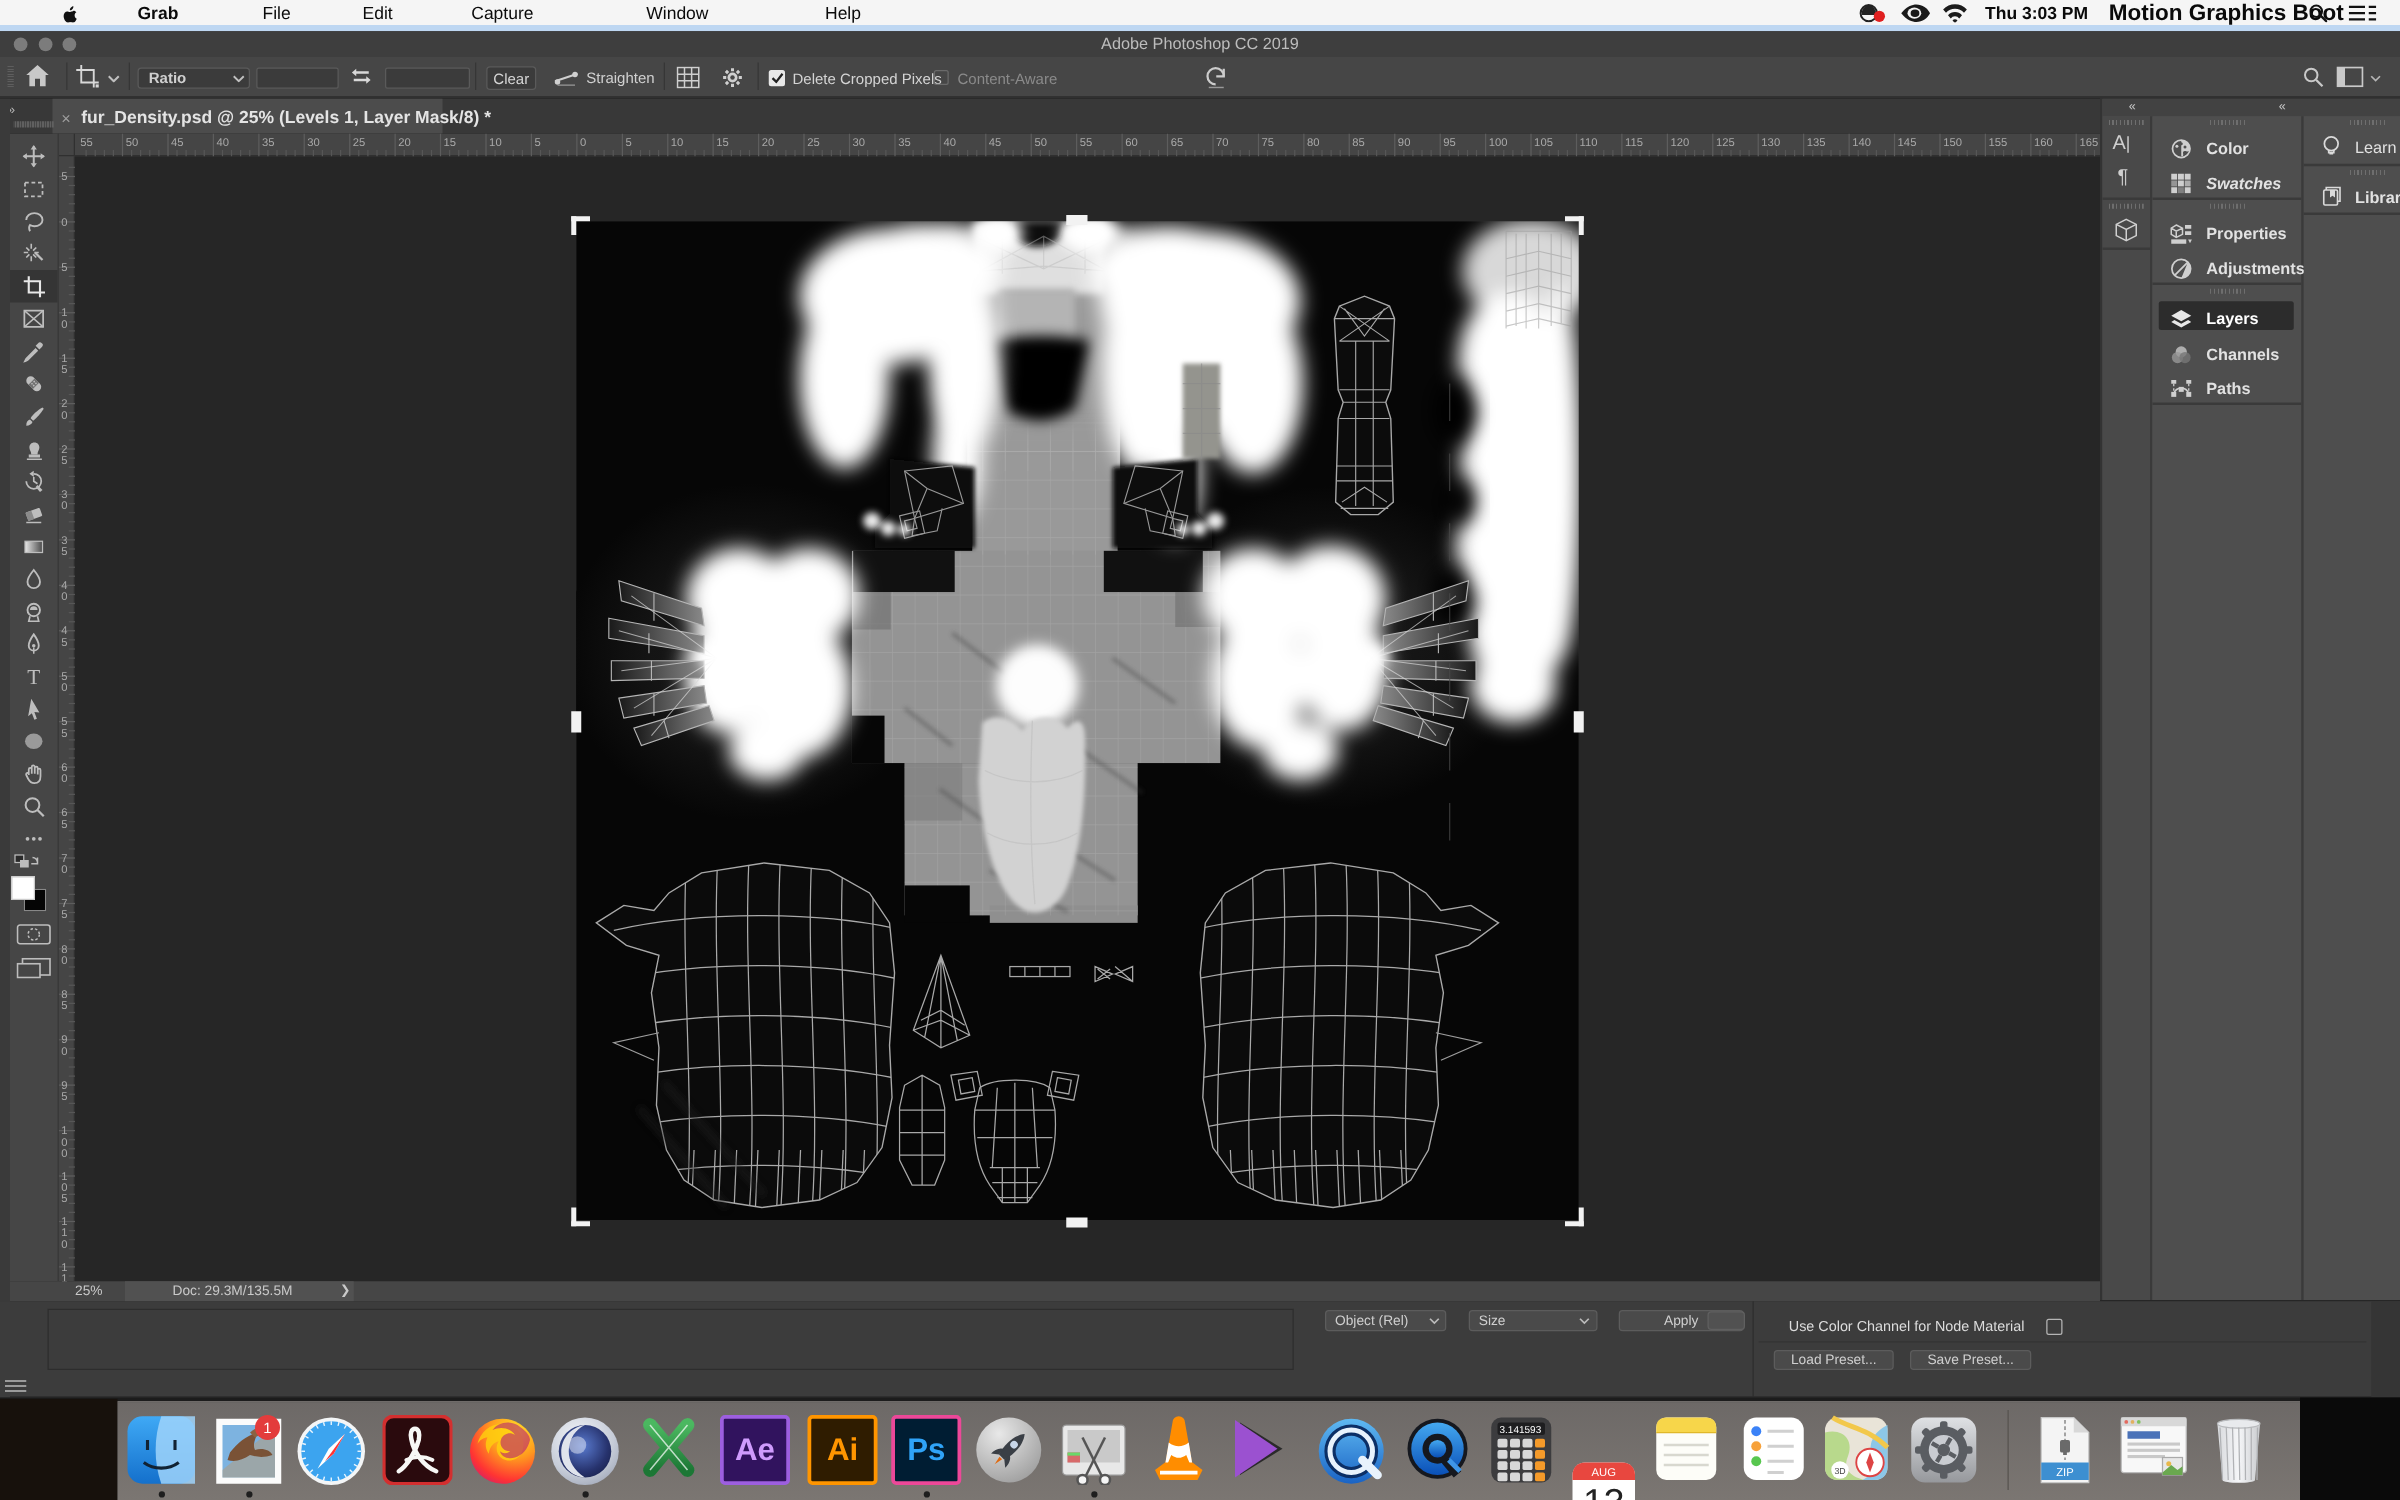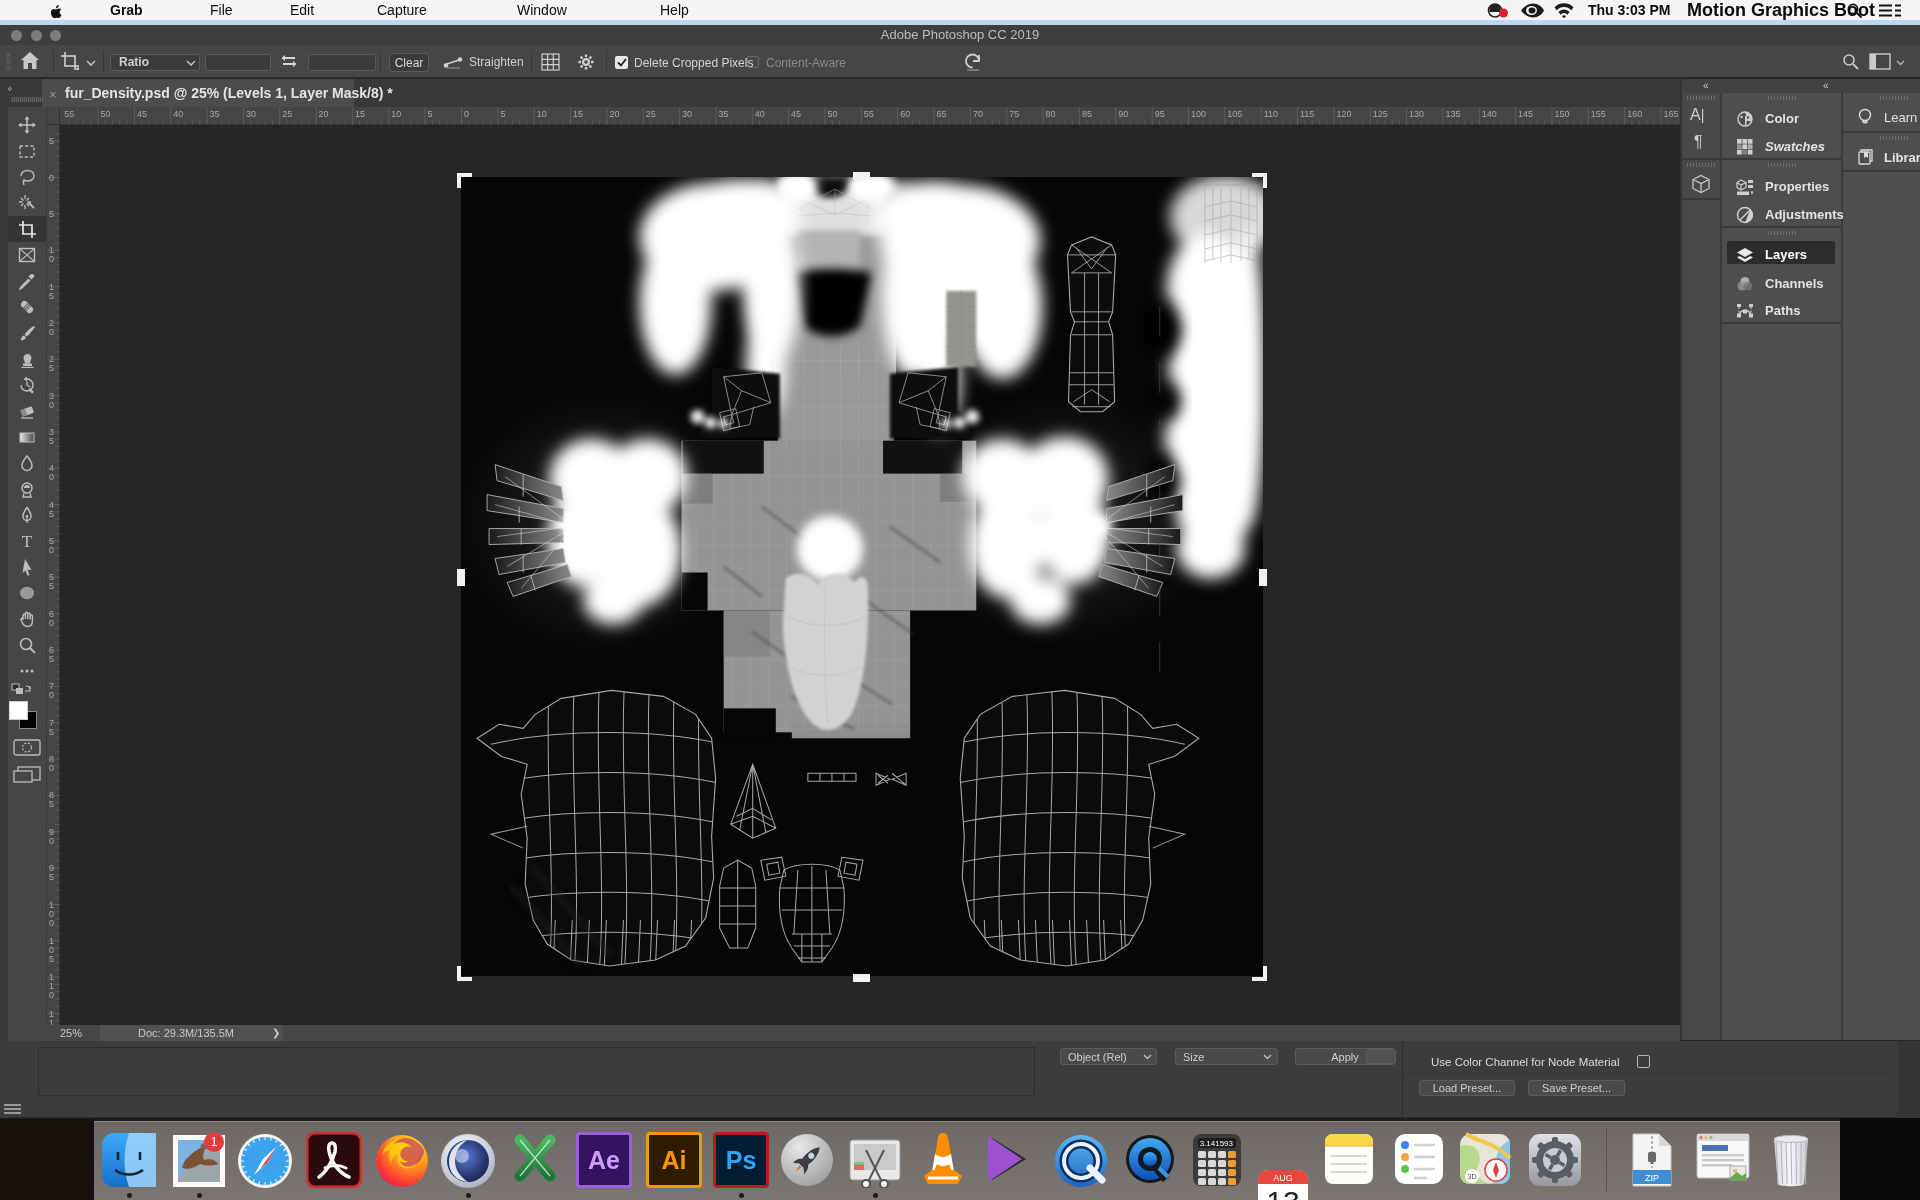--- a/index.html
+++ b/index.html
@@ -964,21 +964,21 @@
       </g>
     </svg>
   </div>
 <div class="abs" style="left:576px;top:1132px;width:56px;height:56px;">
     <div style="width:56px;height:56px;border-radius:4px;background:#31135e;border:3px solid #9d5fe0;display:flex;align-items:center;justify-content:center;font-size:25px;font-weight:bold;color:#cf9bfd;font-family:Liberation Sans,sans-serif;">Ae</div>
   </div>
 <div class="abs" style="left:646px;top:1132px;width:56px;height:56px;">
     <div style="width:56px;height:56px;border-radius:4px;background:#2f1c00;border:3px solid #ff9500;display:flex;align-items:center;justify-content:center;font-size:25px;font-weight:bold;color:#ff9500;font-family:Liberation Sans,sans-serif;">Ai</div>
   </div>
 <div class="abs" style="left:713px;top:1132px;width:56px;height:56px;">
-    <div style="width:56px;height:56px;border-radius:4px;background:#001d33;border:3px solid #b91c1c;display:flex;align-items:center;justify-content:center;font-size:25px;font-weight:bold;color:#2fa3f7;font-family:Liberation Sans,sans-serif;">Ps</div>
+    <div style="width:56px;height:56px;border-radius:4px;background:#001d33;border:3px solid #ec4899;display:flex;align-items:center;justify-content:center;font-size:25px;font-weight:bold;color:#2fa3f7;font-family:Liberation Sans,sans-serif;">Ps</div>
   </div>
 <div class="abs" style="left:779px;top:1132px;width:56px;height:56px;">
     <svg width="56" height="56" viewBox="0 0 56 56">
       <defs>
         <radialGradient id="rk" cx=".35" cy=".25" r="1">
           <stop offset="0" stop-color="#e8e8e8"></stop>
           <stop offset="1" stop-color="#8f8f8f"></stop>
         </radialGradient>
       </defs>
       <circle cx="28" cy="28" r="26" fill="url(#rk)"></circle>

